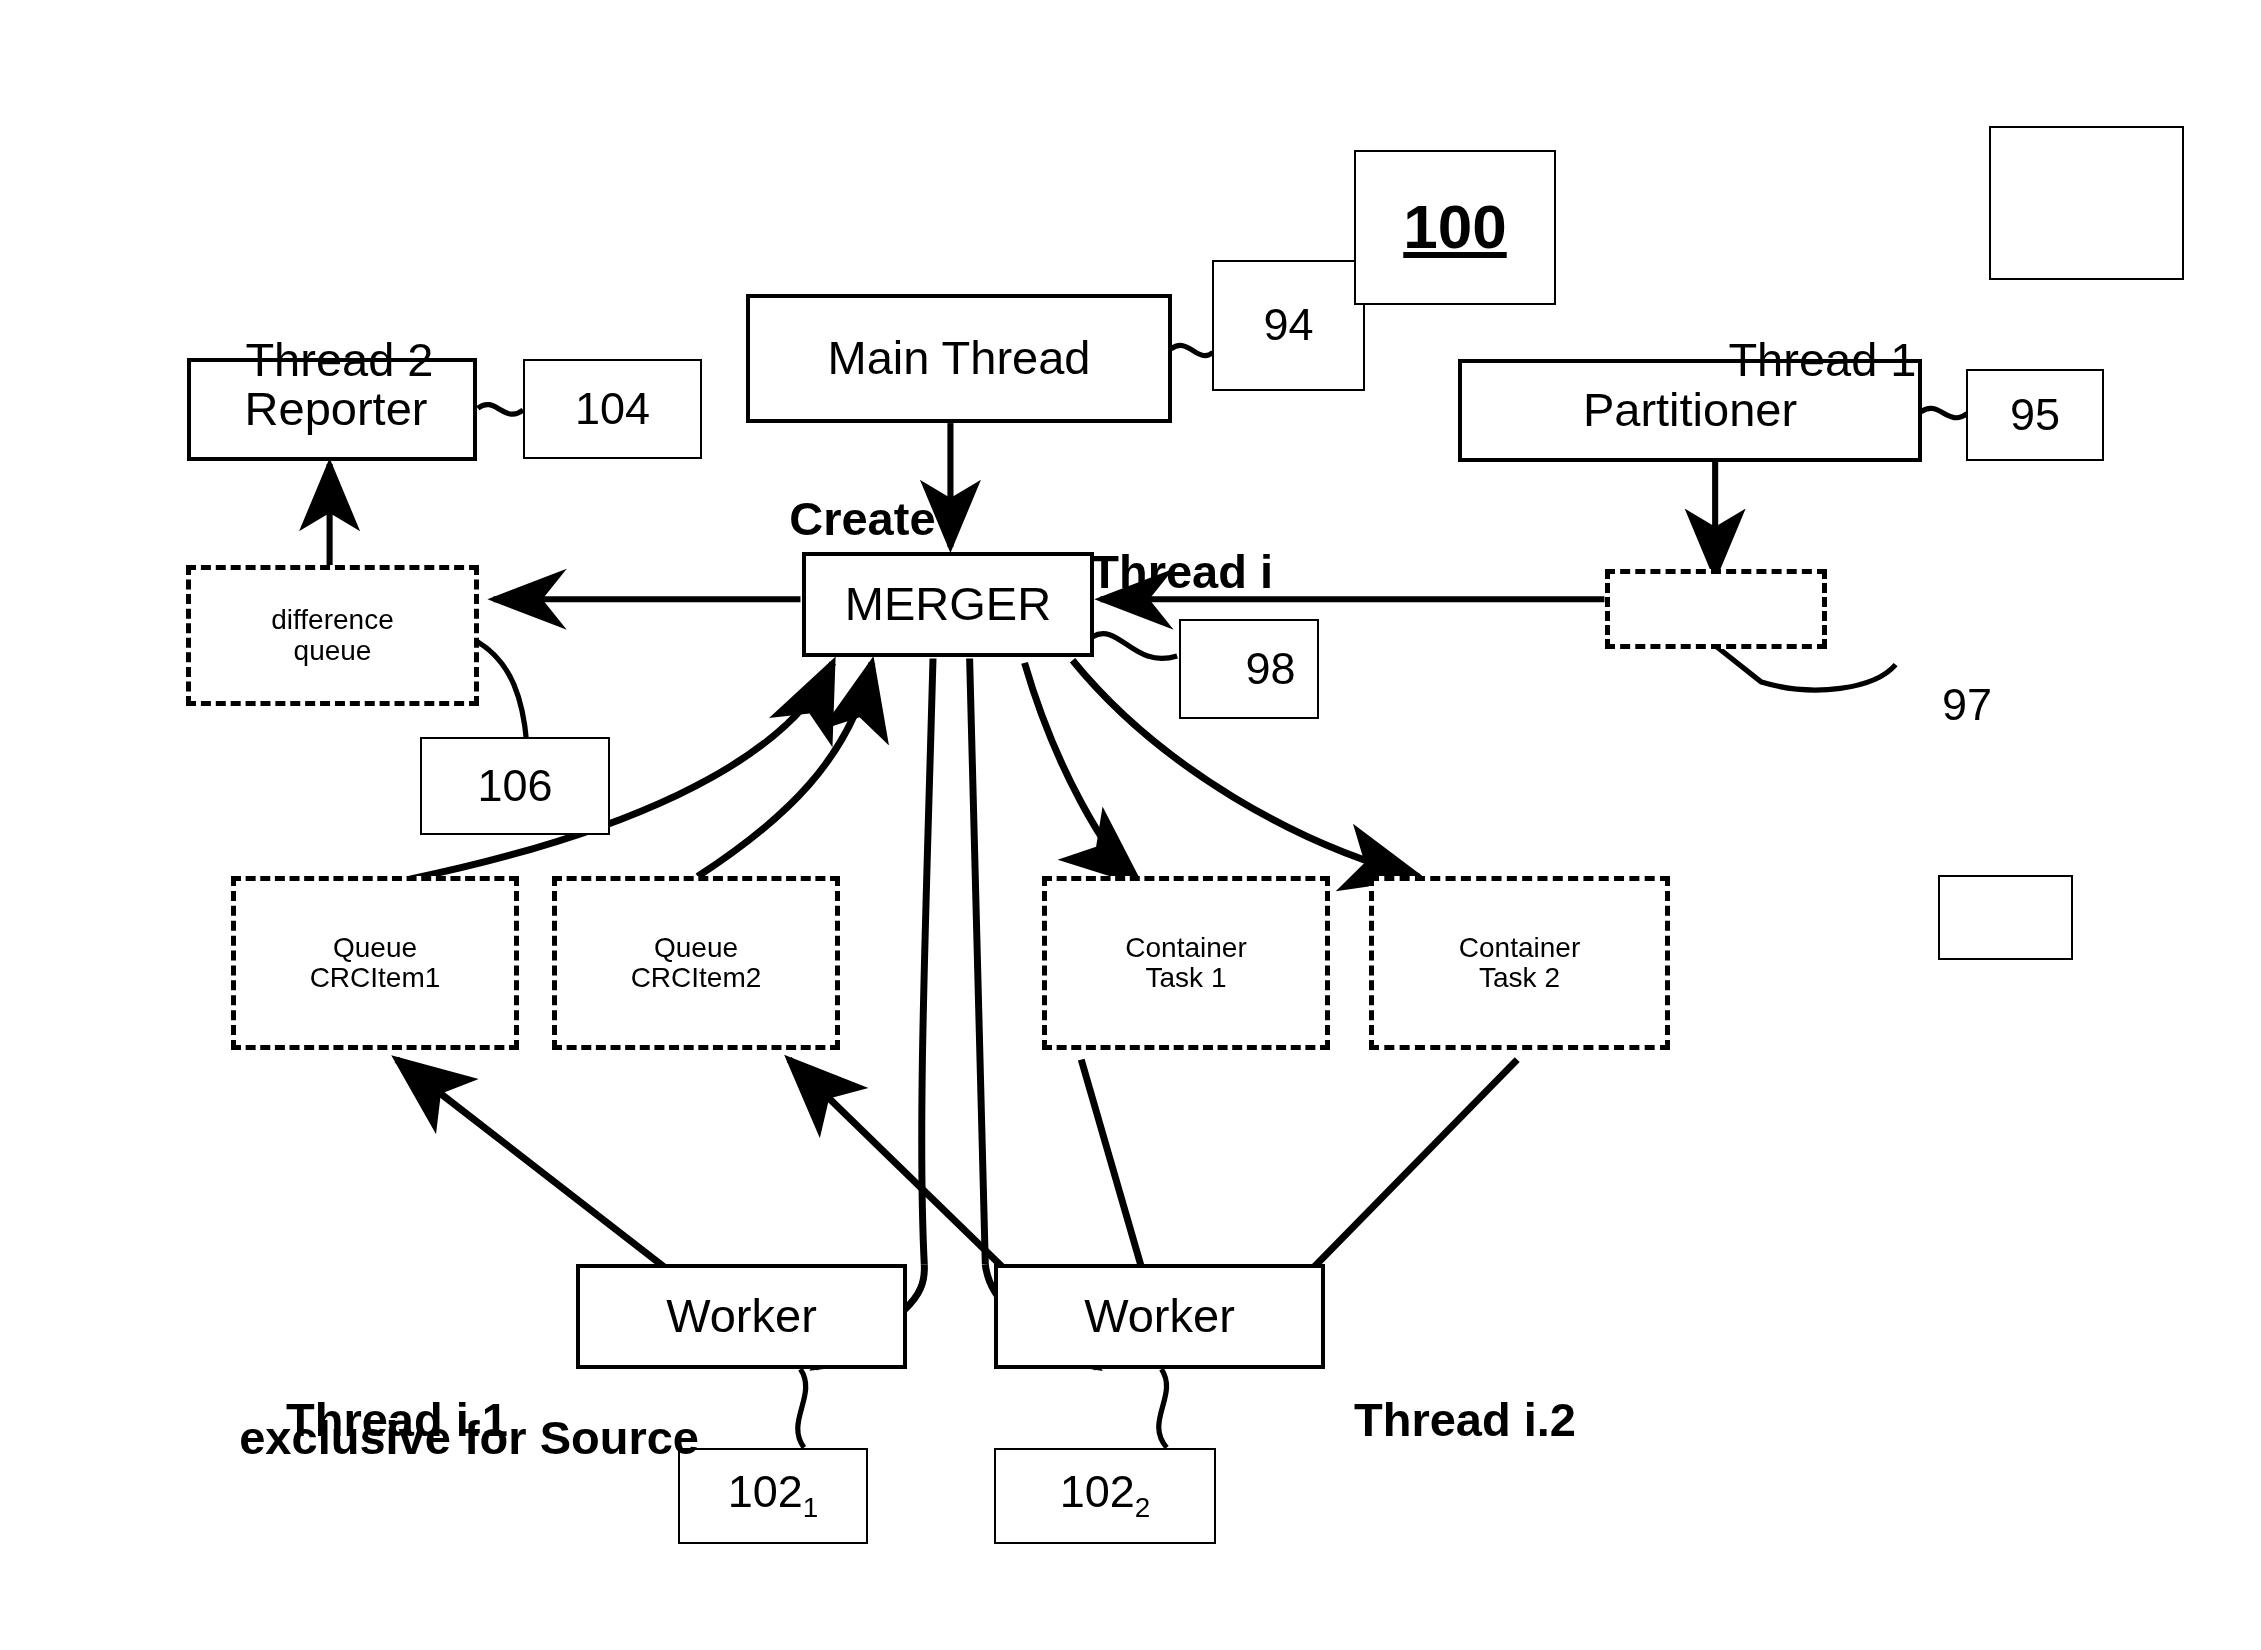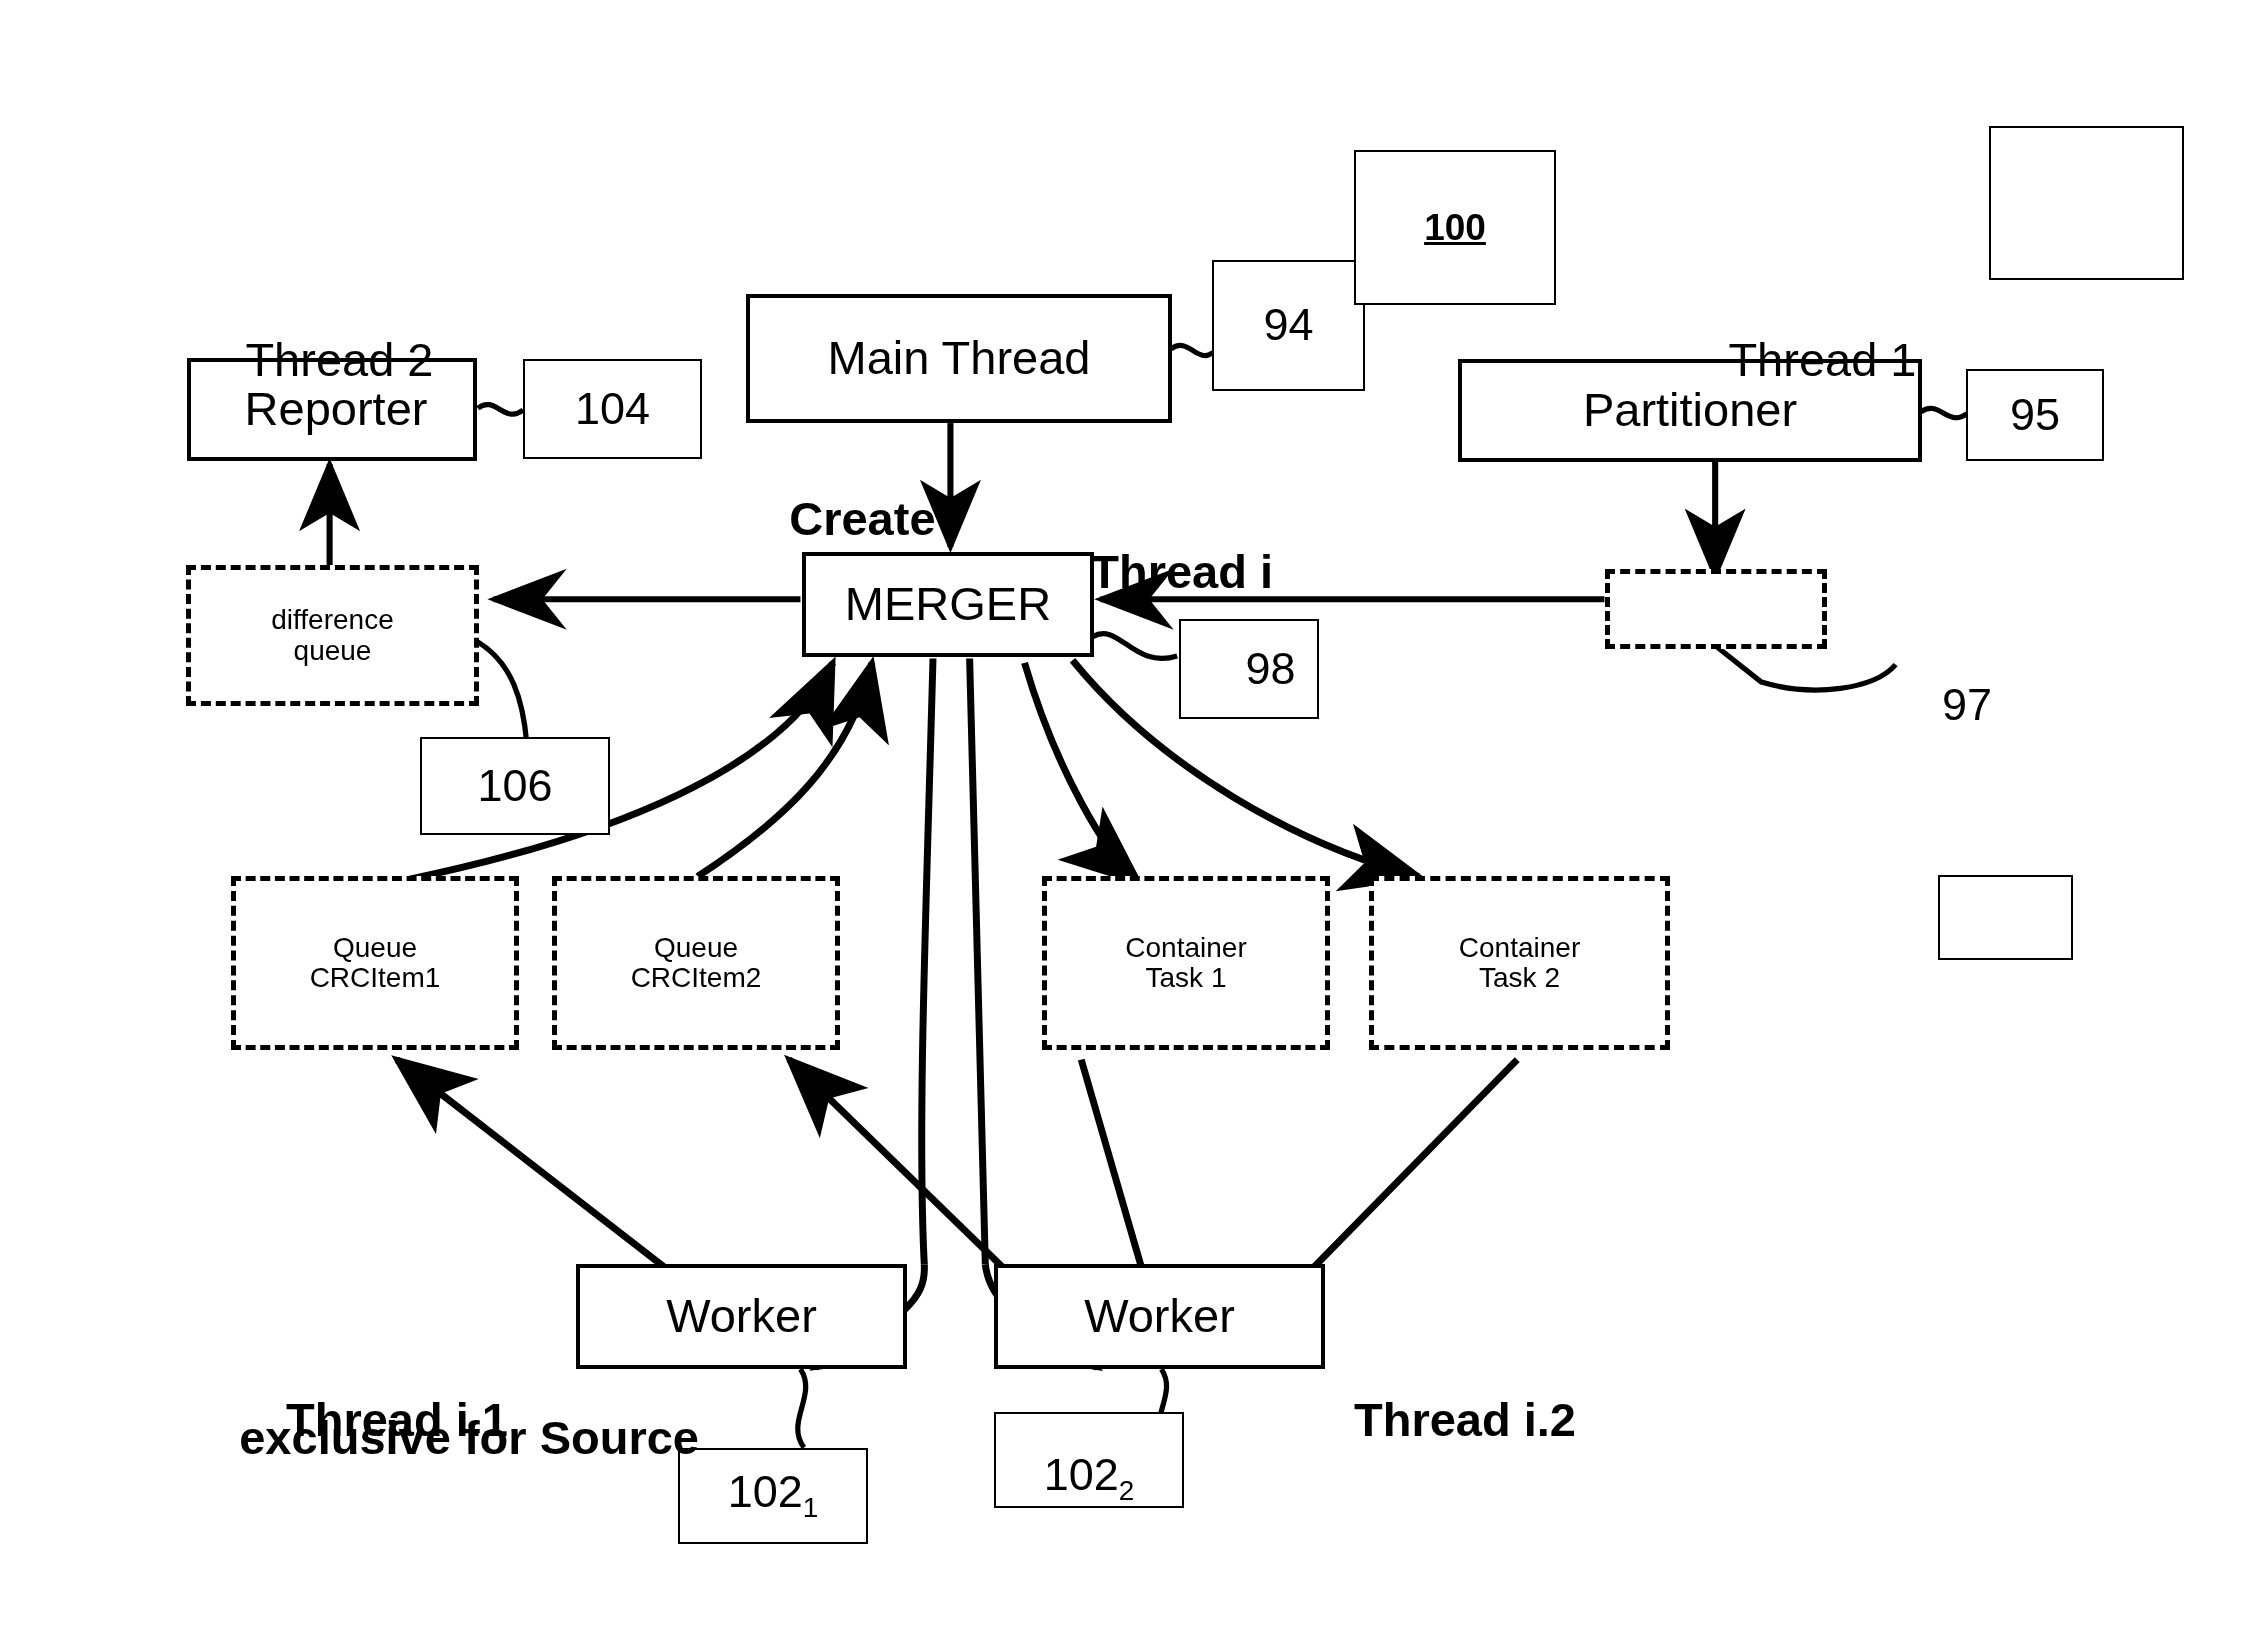--- a/index.html
+++ b/index.html
@@ -45,21 +45,21 @@
   }
   .label {
     position: absolute;
     white-space: pre;
     line-height: 1.12;
   }
   .big { font-size: 47px; }
   .med { font-size: 28px; }
   .num { font-size: 45px; }
   .bold100 {
-    font-size: 37px;
+    font-size: 62px;
     font-weight: bold;
     text-decoration: underline;
   }
   sub {
     font-size: 0.62em;
     vertical-align: sub;
   }
   .z-top { z-index: 10; }
 </style>
 </head>
@@ -208,21 +208,21 @@
   </div>
 
   <div class="node solid big z-top" style="left:994px; top:1264px; width:331px; height:105px;">
     <span>Worker</span>
   </div>
 
   <div class="node thin num z-top" style="left:678px; top:1448px; width:190px; height:96px;">
     <span><span>102</span><sub>1</sub></span>
   </div>
 
-  <div class="node thin num z-top" style="left:994px; top:1412px; width:190px; height:96px;align-items:flex-end;">
+  <div class="node thin num z-top" style="left:994px; top:1448px; width:222px; height:96px;">
     <span><span>102</span><sub>2</sub></span>
   </div>
 
   <div class="node thin z-top" style="left:1938px; top:875px; width:135px; height:85px;">
     <span></span>
   </div>
 
   <div class="label big z-top" style="left:194px; top:281px;">
     <span>Thread 2</span>
   </div>

